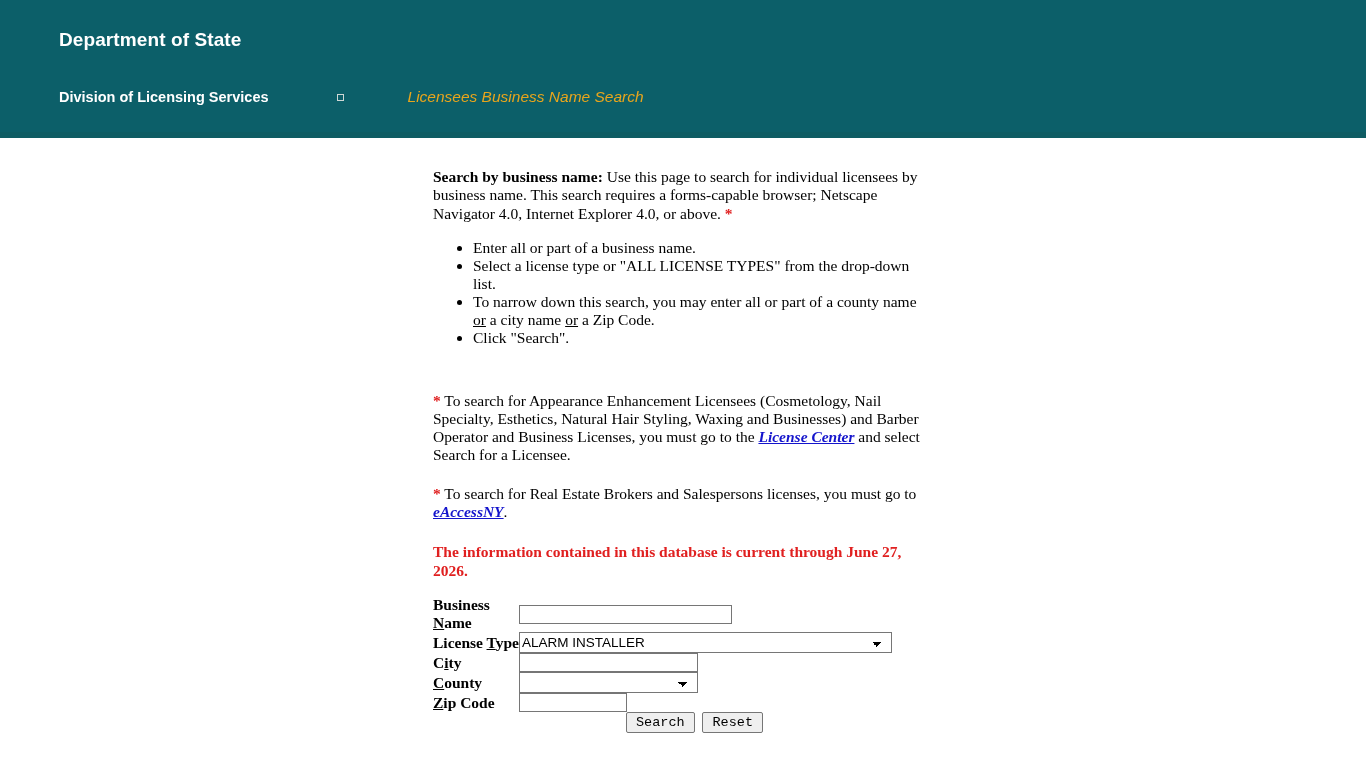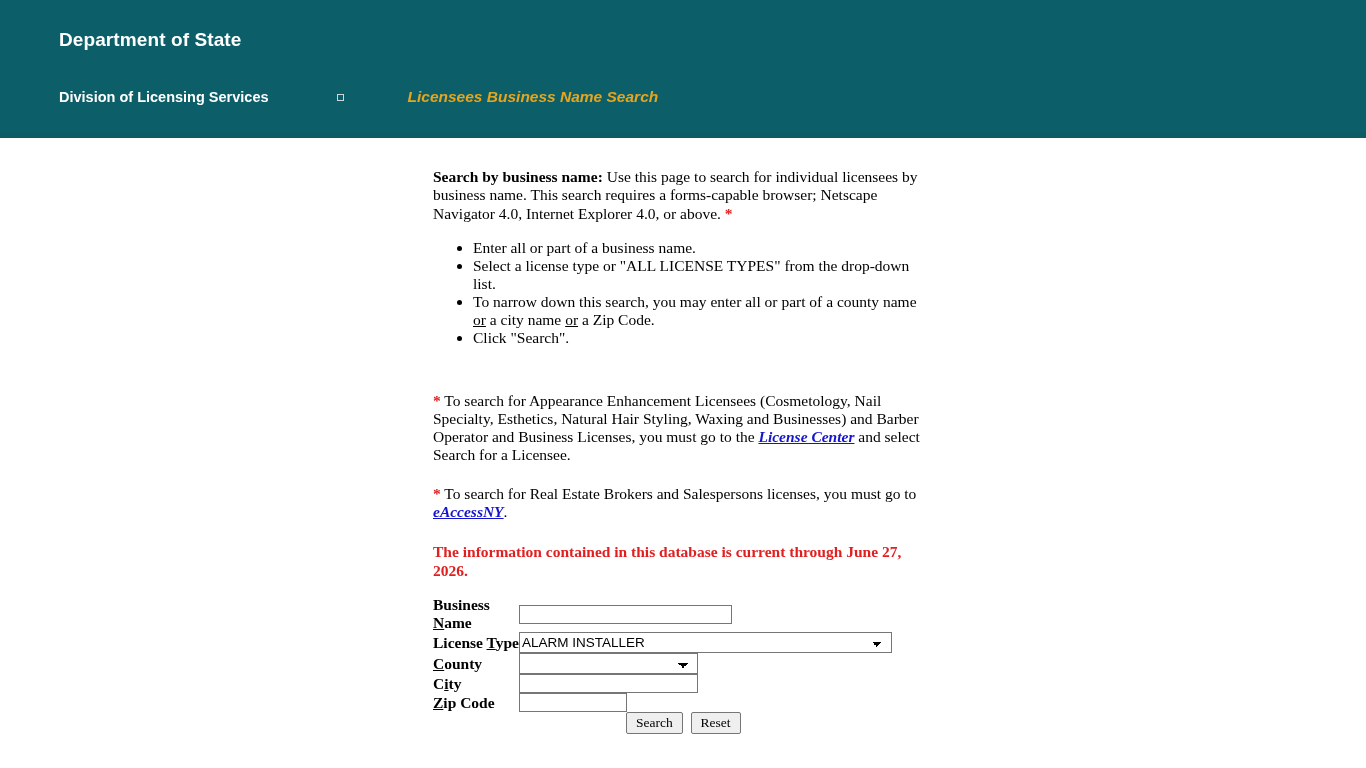--- a/index.html
+++ b/index.html
@@ -58,21 +58,21 @@
     width: 7px;
     height: 7px;
     margin: 0 20px 0 24px;
     border: 1px solid #cfd8d6;
     background: #0C5F69;
     box-sizing: border-box;
     flex: none;
   }
   #page-subtitle {
     font-family: "Liberation Sans", "DejaVu Sans", sans-serif;
-    font-weight: bold;
+    font-weight: normal;
     font-style: italic;
     font-size: 15.5px;
     color: #E8A51C;
     white-space: nowrap;
   }
 
   
   #content {
     position: absolute;
     left: 433px;
@@ -185,21 +185,21 @@
   #county-select { width: 179px; }
 
   #button-row {
     padding-top: 9px;
     text-align: left;
   }
   #button-row-inner {
     margin-left: 107px;
   }
   button.form-button {
-    font-family: Liberation Serif, serif;
+    font-family: Liberation Mono, monospace;
     font-size: 13.5px;
     color: #000000;
     background: #efefef;
     border: 1px solid #767676;
     border-radius: 2px;
     padding: 2px 9px;
     margin-right: 4px;
     cursor: pointer;
   }
 </style>
@@ -251,32 +251,32 @@
         <tr>
           <td class="field-label"><span>License </span><u>T</u><span>ype</span></td>
           <td class="field-control">
             <select id="license-type-select" class="select-field">
               <option>ALARM INSTALLER</option>
             </select>
           </td>
         </tr>
 
         <tr>
+          <td class="field-label"><span>C</span><u>i</u><span>ty</span></td>
+          <td class="field-control">
+            <input id="city-input" class="text-field" type="text" value="" style="">
+          </td>
+        </tr>
+
+        <tr>
           <td class="field-label"><span></span><u>C</u><span>ounty</span></td>
           <td class="field-control">
             <select id="county-select" class="select-field">
               <option></option>
             </select>
-          </td>
-        </tr>
-
-        <tr>
-          <td class="field-label"><span>C</span><u>i</u><span>ty</span></td>
-          <td class="field-control">
-            <input id="city-input" class="text-field" type="text" value="" style="">
           </td>
         </tr>
 
         <tr>
           <td class="field-label"><span></span><u>Z</u><span>ip Code</span></td>
           <td class="field-control">
             <input id="zip-code-input" class="text-field" type="text" value="" style="">
           </td>
         </tr>
 

